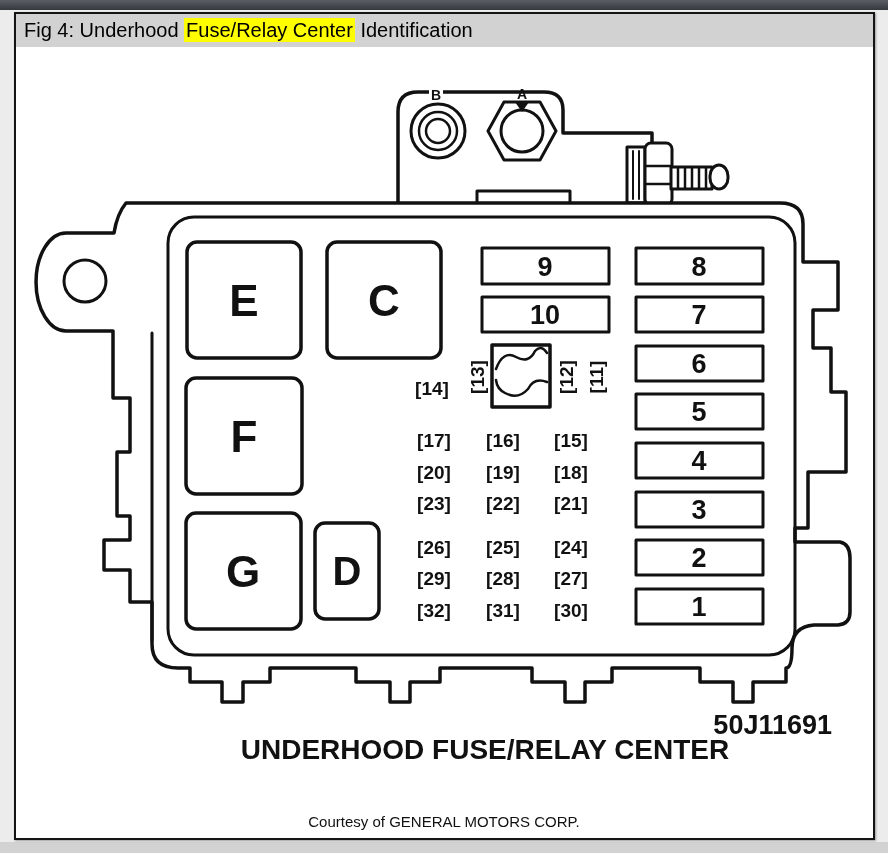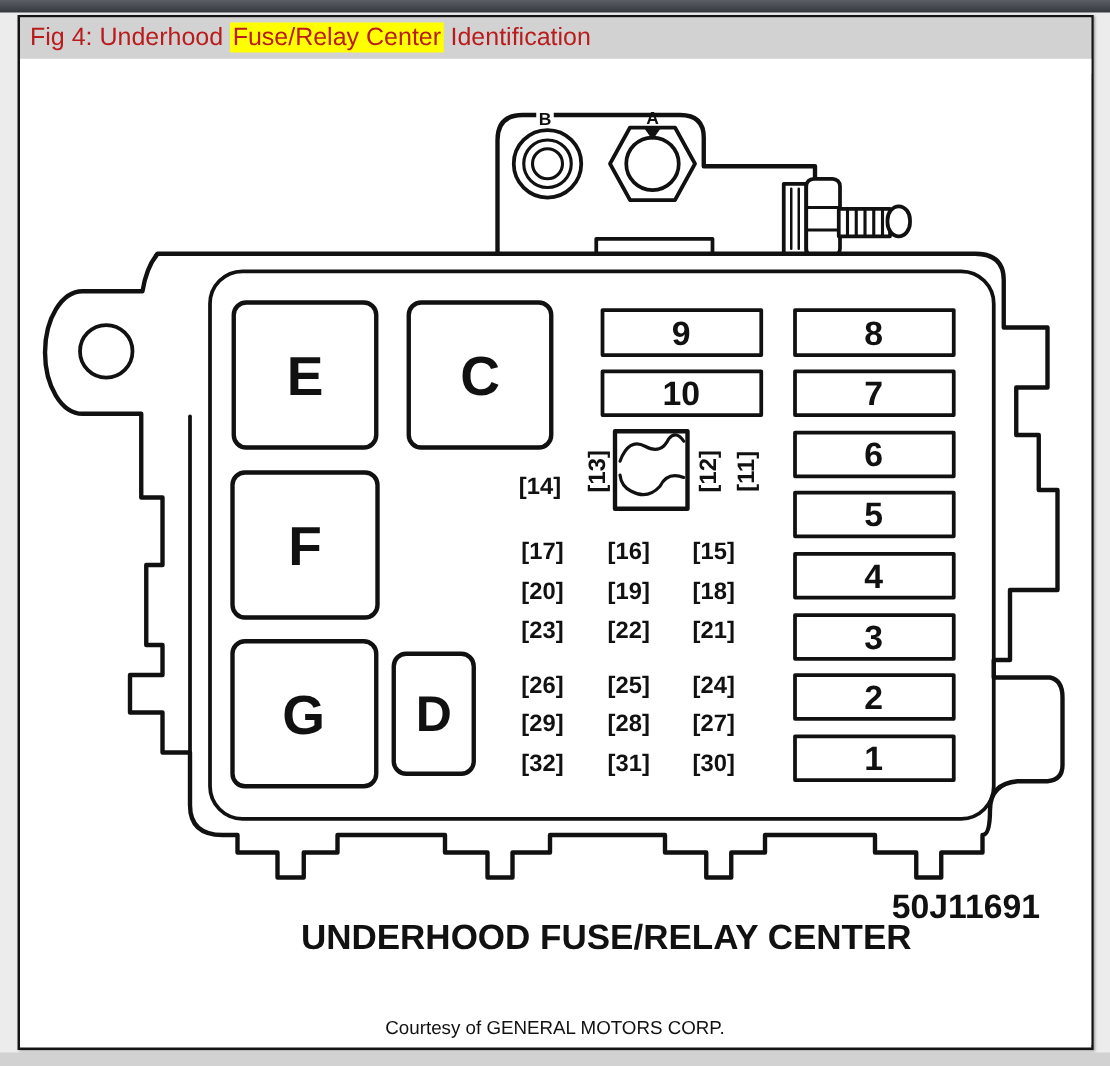--- a/index.html
+++ b/index.html
@@ -3,21 +3,21 @@
 <meta charset="utf-8">
 <style>
   html,body{margin:0;padding:0;width:888px;height:853px;overflow:hidden;
     background:#ececec;font-family:"Liberation Sans",sans-serif;}
   .top-bar{position:absolute;left:0;top:0;width:888px;height:10px;
     background:linear-gradient(#5b5f65,#35393f);}
   .page-frame{position:absolute;left:14px;top:12px;width:857px;height:824px;
     background:#ffffff;border:2px solid #141414;box-shadow:1px 1px 2px rgba(0,0,0,.35);}
   .bottom-strip{position:absolute;left:0;top:842px;width:888px;height:11px;background:#d2d2d2;}
   .fig-header{position:absolute;left:0;top:0;width:100%;height:45px;background:#d2d2d2;
-    font-size:20px;line-height:33px;color:#b91c1c;white-space:pre;padding-left:8px;box-sizing:border-box;}
+    font-size:20px;line-height:33px;color:#000000;white-space:pre;padding-left:8px;box-sizing:border-box;}
   .hl{background:#ffff00;padding:1px 2px;}
   .diagram-wrap{position:absolute;left:0;top:33px;width:857px;height:789px;background:#fff;}
   svg text{font-family:"Liberation Sans",sans-serif;fill:#111;}
   .ink{stroke:#111;fill:none;stroke-linejoin:round;stroke-linecap:round;}
   .inkw{stroke:#111;fill:#ffffff;stroke-linejoin:round;stroke-linecap:round;}
 </style>
 </head>
 <body>
 
 <div class="top-bar"></div>

